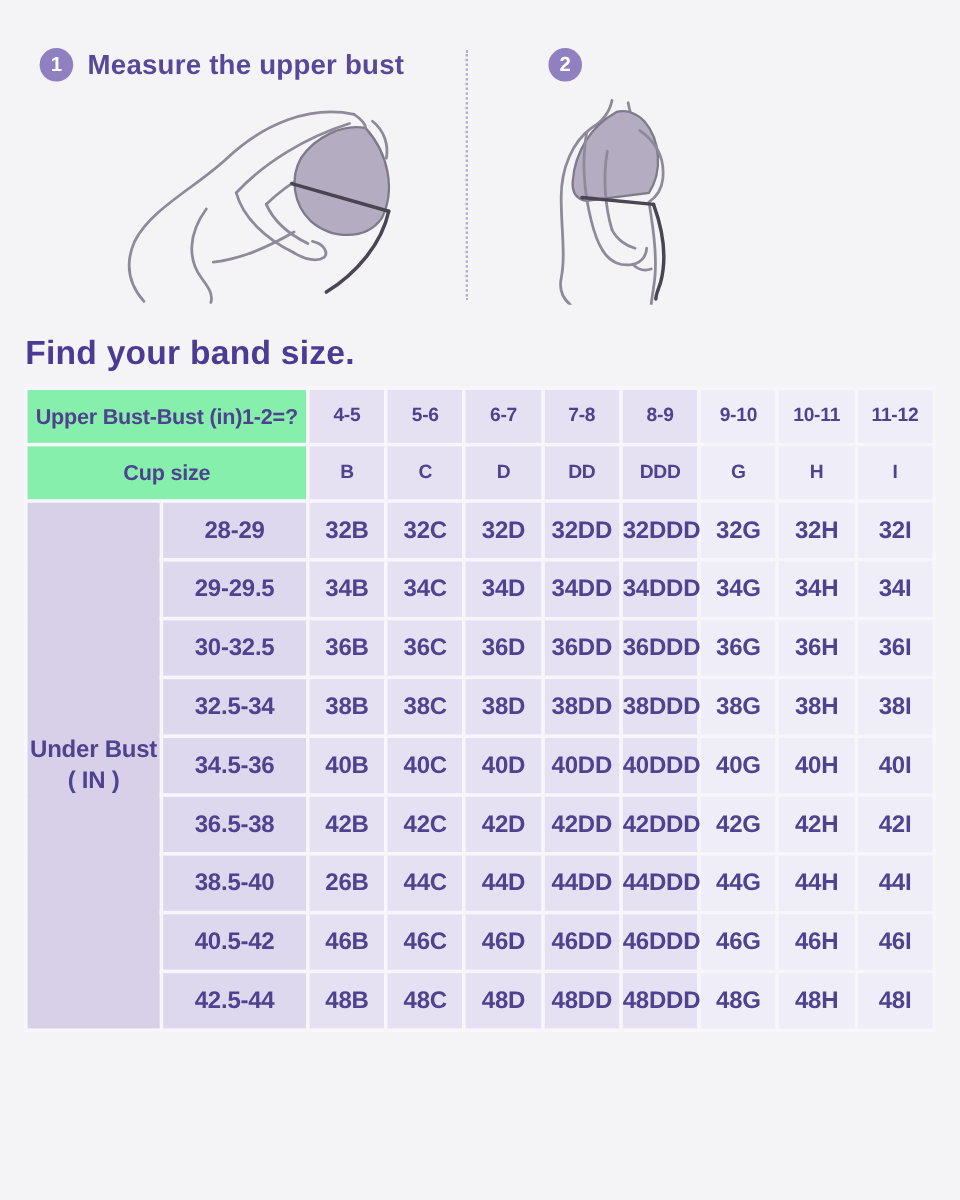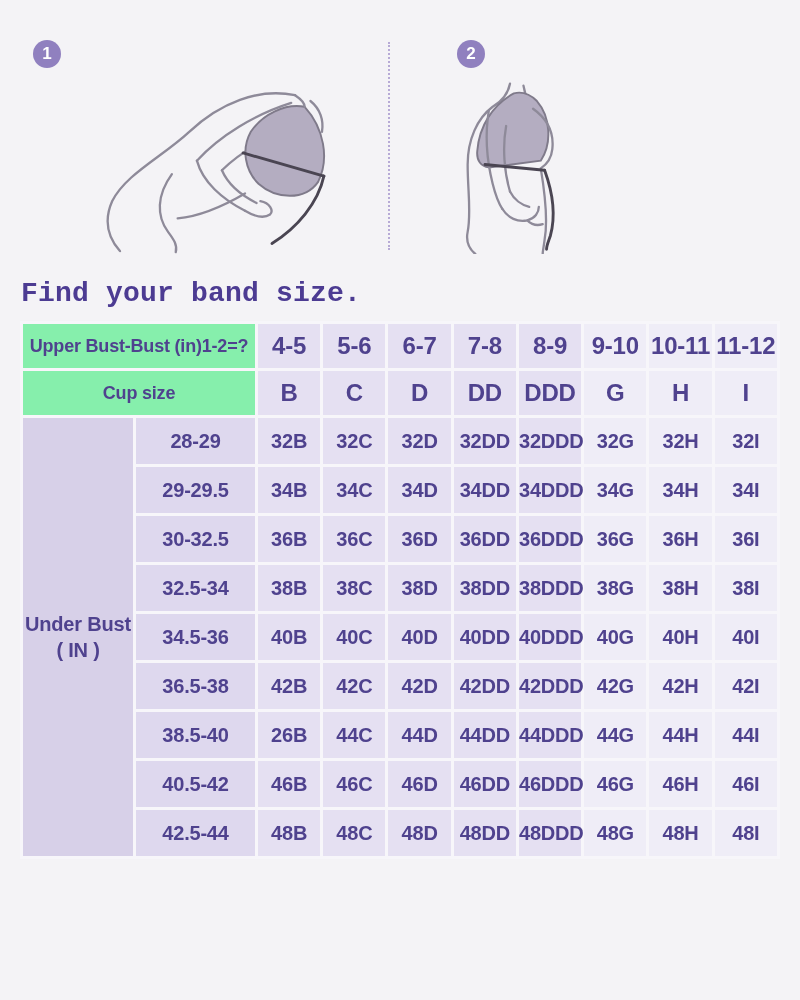--- a/index.html
+++ b/index.html
@@ -31,34 +31,34 @@
   .figure{ display:block; margin-top:8px; }
   .step1 .figure{ margin-left:70px; }
   .step2 .figure{ margin-left:20px; }
   .divider{
     position:absolute; left:388px; top:2px; height:208px; width:0;
     border-left:2px dotted #b7aad6;
   }
   
   .band-heading{
     margin:20px 0 12px 21px;
-    font-size:28px; font-weight:800; color:#4c3b92; letter-spacing:0.2px;font-family:Liberation Mono, monospace;
+    font-size:28px; font-weight:800; color:#4c3b92; letter-spacing:0.2px;
   }
   
   table.size-table{
     margin-left:20px; width:760px; table-layout:fixed;
     border-collapse:collapse;
   }
   .size-table col.c-label{ width:113px; }
   .size-table col.c-range{ width:122px; }
   .size-table th, .size-table td{
     border:3px solid #f7f6fa; text-align:center; vertical-align:middle;
     font-weight:700; color:#4f428e; letter-spacing:-0.2px;
   }
-  .size-table tr.hdr th{ height:47px; font-size:24px; }
+  .size-table tr.hdr th{ height:47px; font-size:16px; }
   .size-table tr.data td, .size-table tr.data th{ height:49px; font-size:20px; }
   .corner{ background:#86efac; font-size:18px !important; letter-spacing:-0.4px; }
   .rowhead{ background:#d7d0e8; font-size:21px; line-height:1.3; }
   .range{ background:#ded8ee; }
   .cd{ background:#e5e0f2; }
   .cl{ background:#efedf7; }
   
   .footnote{
     margin:16px 0 0 21px;
     font-size:21px; font-weight:500; color:#5a5a62; letter-spacing:-0.2px;
@@ -72,20 +72,21 @@
 <body>
 
 <div class="canvas">
 
 
   <div class="steps">
 
     <section class="step step1">
       <div class="step-head">
         <span class="badge">1</span>
+        <span class="step-label">Measure the upper bust</span>
       </div>
       <svg class="figure" width="300" height="178" viewBox="0 0 300 185">
 
         <path class="body-line" d="M228 20 C 190 12 150 28 118 58 C 90 84 52 102 38 130 C 30 148 32 166 46 182"></path>
         <path class="body-line" d="M100 102 C 84 124 84 146 96 162 C 102 170 106 176 104 183"></path>
         <path class="body-line" d="M244 26 C 254 34 258 46 256 58"></path>
         <path class="body-line" d="M224 28 C 186 40 150 62 126 88"></path>
         <path class="body-line" d="M236 52 C 204 60 172 78 152 98"></path>
         <path class="body-line" d="M126 88 C 132 110 152 128 176 140"></path>
         <path class="body-line" d="M152 98 C 158 112 172 124 188 132"></path>

